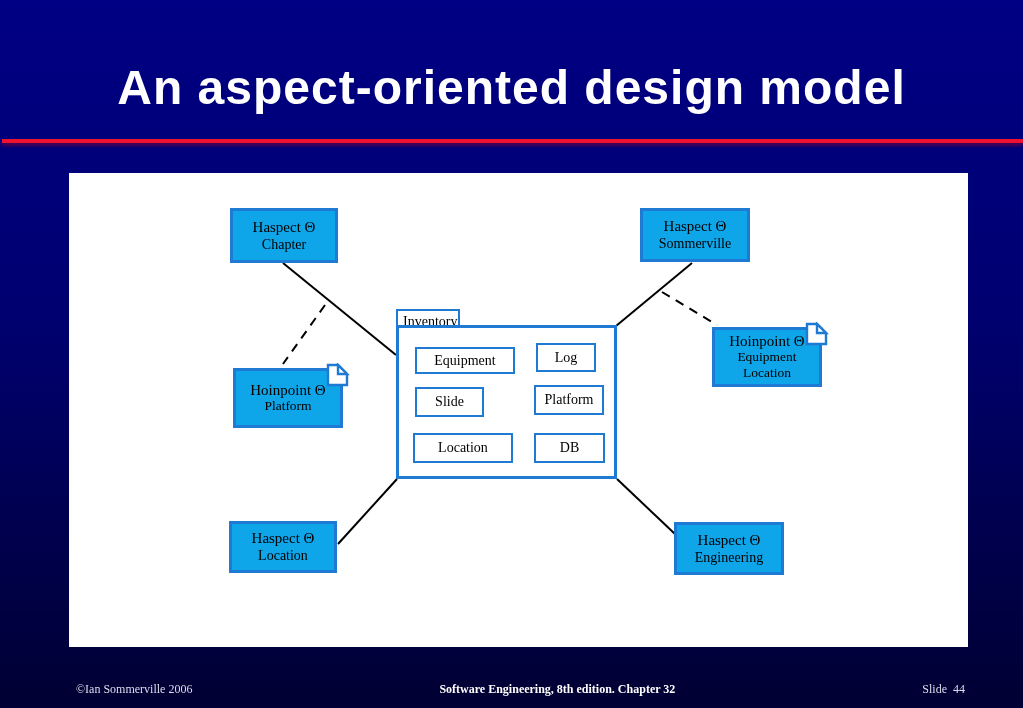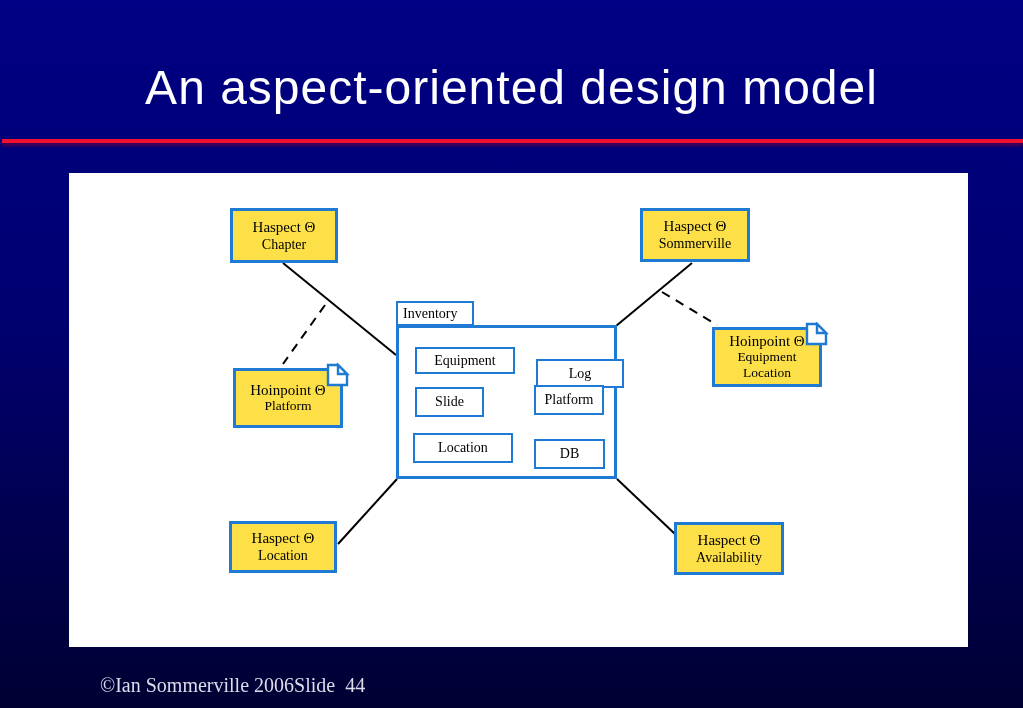--- a/index.html
+++ b/index.html
@@ -11,37 +11,37 @@
   }
   *{box-sizing:border-box}
   html,body{margin:0;padding:0}
   body{
     width:1023px;height:708px;position:relative;overflow:hidden;
     background:linear-gradient(180deg,var(--background-top) 0%,#000070 45%,#00004e 75%,var(--background-bottom) 100%);
     font-family:"Liberation Serif", serif;
   }
   .title{
     position:absolute;top:60px;left:0;width:100%;margin:0;
-    text-align:center;color:#ffffff;font-weight:400;
+    text-align:center;color:#ffffff;font-weight:700;
     font-family:"Liberation Sans", sans-serif;font-size:48px;letter-spacing:1px;
   }
   .rule{
     position:absolute;top:139px;left:2px;right:0;height:4px;
     background:var(--accent-red);
     box-shadow:0 3px 3px rgba(140,0,45,.55);
   }
   .panel{
     position:absolute;left:69px;top:173px;width:899px;height:474px;
     background:#ffffff;
   }
   .connectors{position:absolute;left:0;top:0;width:899px;height:474px}
   .connectors line{stroke:var(--line-black);stroke-width:2}
   .connectors line.dashed{stroke-dasharray:9 7}
   .node{
-    position:absolute;background:#fde047;color:#000000;
+    position:absolute;background:#0ea5e9;color:#000000;
     border:3px solid var(--box-border-blue);
     display:flex;flex-direction:column;justify-content:center;
     text-align:center;font-size:14px;line-height:17px;
   }
   .node .stereo{font-size:15px}
   .node.small{font-size:13.5px;line-height:16px}
   .tab{
     position:absolute;background:#ffffff;color:#000000;
     border:2px solid var(--box-border-blue);
     font-size:14px;padding:1px 5px;line-height:19px;
@@ -53,22 +53,22 @@
   .inner{
     position:absolute;background:#ffffff;color:#000000;
     border:2px solid var(--box-border-blue);
     display:flex;align-items:center;justify-content:center;
     font-size:14px;
   }
   .dogear{position:absolute;top:-8px;right:-10px;width:24px;height:24px}
   .footer{
     position:absolute;left:0;right:0;bottom:11px;
     display:flex;align-items:baseline;
-    padding:0 58px 0 100px;
-    color:#dddded;font-size:20px;
+    padding:0 58px 0 76px;
+    color:#dddded;font-size:12px;
   }
   .footer .center{flex:1;text-align:center;font-weight:bold;color:#ffffff}
   .footer .right{white-space:pre}
 </style>
 </head>
 <body>
 
 <h1 class="title">An aspect-oriented design model</h1>
 <div class="rule"></div>
 
@@ -93,21 +93,21 @@
     <div>Sommerville</div>
   </div>
 
   <div class="node" style="left:160px;top:348px;width:108px;height:52px">
     <div class="stereo">Haspect Θ</div>
     <div>Location</div>
   </div>
 
   <div class="node" style="left:605px;top:349px;width:110px;height:53px">
     <div class="stereo">Haspect Θ</div>
-    <div>Availability</div>
+    <div>Engineering</div>
   </div>
 
   <div class="node small" style="left:164px;top:195px;width:110px;height:60px">
     <svg class="dogear" viewBox="0 0 24 24">
       <path d="M2,22 L2,2 L12,2 L21,11 L21,22 Z" fill="#ffffff" stroke="#1e7ad2" stroke-width="2.4"></path>
       <path d="M12,2 L12,11 L21,11 Z" fill="#ffffff" stroke="#1e7ad2" stroke-width="2.4"></path>
     </svg>
     <div class="stereo">Hoinpoint Θ</div>
     <div>Platform</div>
   </div>
@@ -115,42 +115,43 @@
   <div class="node small" style="left:643px;top:154px;width:110px;height:60px">
     <svg class="dogear" viewBox="0 0 24 24">
       <path d="M2,22 L2,2 L12,2 L21,11 L21,22 Z" fill="#ffffff" stroke="#1e7ad2" stroke-width="2.4"></path>
       <path d="M12,2 L12,11 L21,11 Z" fill="#ffffff" stroke="#1e7ad2" stroke-width="2.4"></path>
     </svg>
     <div class="stereo">Hoinpoint Θ</div>
     <div>Equipment</div>
     <div>Location</div>
   </div>
 
-  <div class="tab" style="left:327px;top:128px;width:78px;height:25px">
+  <div class="tab" style="left:327px;top:136px;width:64px;height:25px">
     <span>Inventory</span>
   </div>
   <div class="pkg" style="left:327px;top:152px;width:221px;height:154px"></div>
 
   <div class="inner" style="left:346px;top:174px;width:100px;height:27px">
     <span>Equipment</span>
   </div>
-  <div class="inner" style="left:467px;top:186px;width:88px;height:29px">
+  <div class="inner" style="left:467px;top:170px;width:60px;height:29px">
     <span>Log</span>
   </div>
   <div class="inner" style="left:346px;top:214px;width:69px;height:30px">
     <span>Slide</span>
   </div>
   <div class="inner" style="left:465px;top:212px;width:70px;height:30px">
     <span>Platform</span>
   </div>
   <div class="inner" style="left:344px;top:260px;width:100px;height:30px">
     <span>Location</span>
   </div>
-  <div class="inner" style="left:465px;top:266px;width:71px;height:30px">
+  <div class="inner" style="left:465px;top:260px;width:71px;height:30px">
     <span>DB</span>
   </div>
 
 </div>
 
 <div class="footer">
   <span class="left">©Ian Sommerville 2006</span>
+  <span class="center">Software Engineering, 8th edition. Chapter 32</span>
   <span class="right">Slide  44</span>
 </div>
 
 </body></html>

